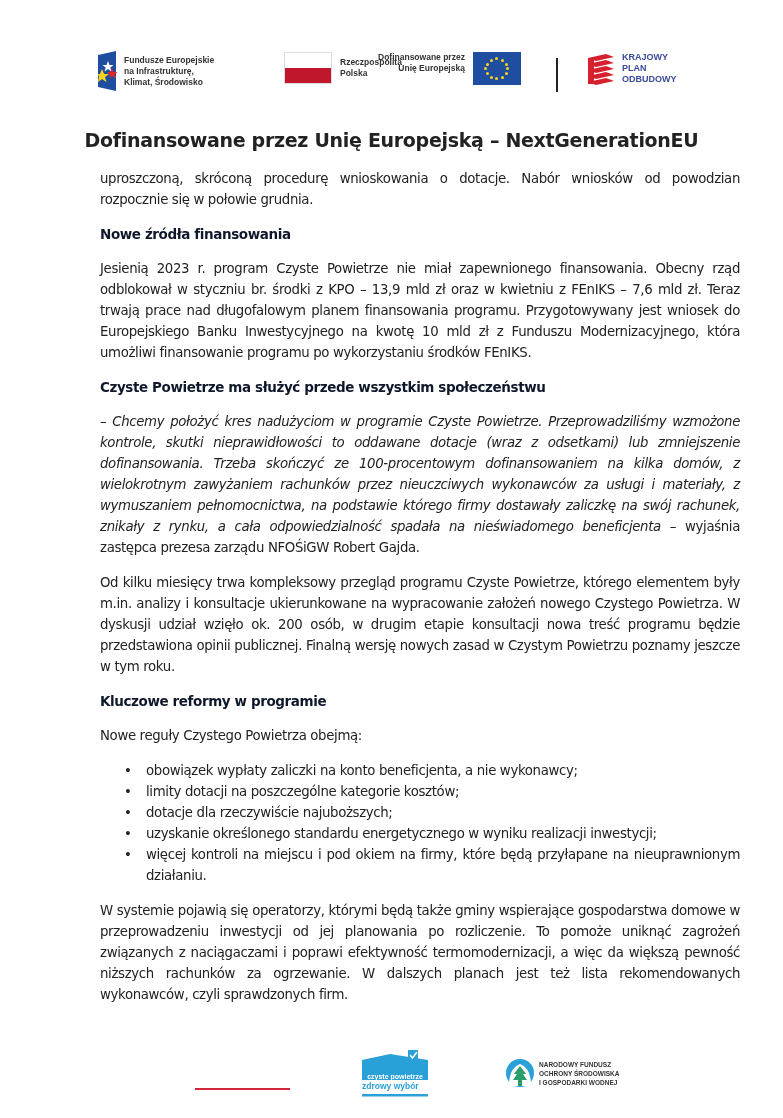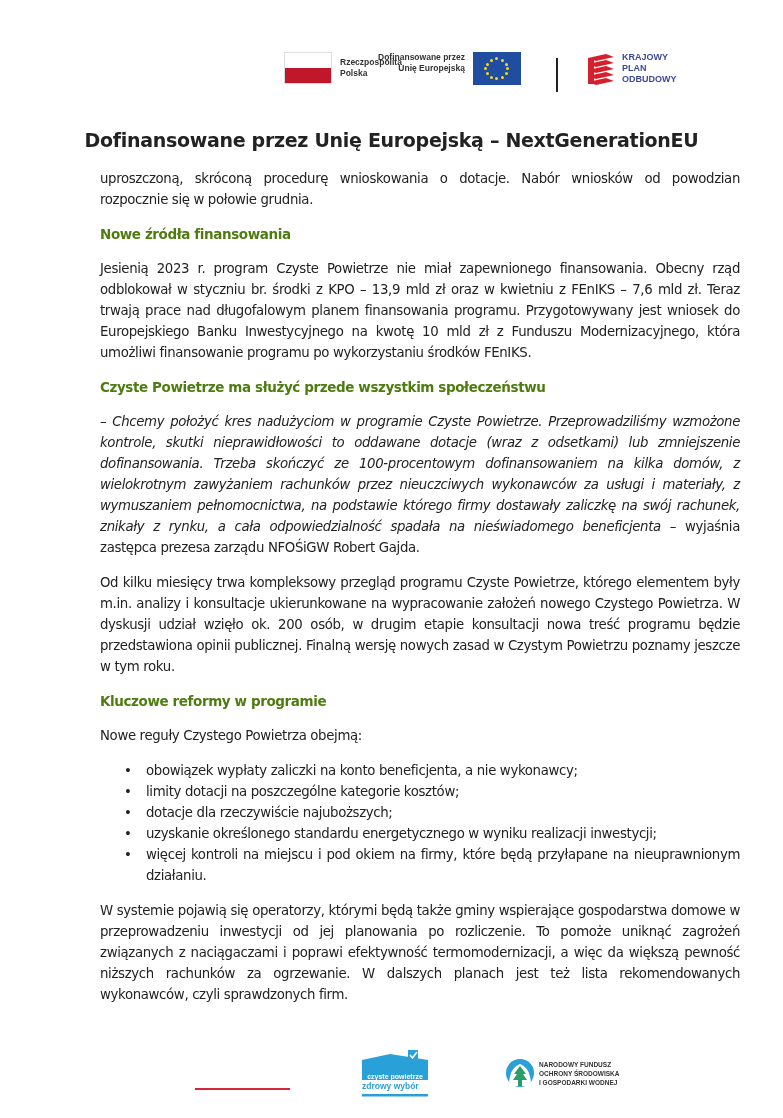--- a/index.html
+++ b/index.html
@@ -21,21 +21,21 @@
     .eu-star { position: absolute; width: 3px; height: 3px; background: #ffd617; border-radius: 50%; }
     .vline { position: absolute; left: 460px; top: 10px; width: 2px; height: 34px; background: #222; }
     .logo-kpo { position: absolute; left: 490px; top: 4px; display: flex; align-items: flex-start; }
     .kpo-text { font-size: 9px; line-height: 11px; font-weight: bold; color: #3a4a9b; font-family: "Liberation Sans", sans-serif; }
 
     .eu-subtitle { position: absolute; top: 129px; left: 0; width: 783px; text-align: center; font-size: 19px; font-weight: bold; color: #222; font-family: "DejaVu Sans", sans-serif; letter-spacing: -0.3px; }
 
     
     .content { position: absolute; top: 168px; left: 100px; width: 640px; font-size: 13.3px; line-height: 21px; font-family: "DejaVu Sans", sans-serif; letter-spacing: -0.35px; }
     .content p { text-align: justify; margin-bottom: 14px; }
-    .content h2 { font-size: 13.5px; font-weight: bold; margin-bottom: 14px; line-height: 20px; letter-spacing: -0.4px; color: #4d7c0f; }
+    .content h2 { font-size: 13.5px; font-weight: bold; margin-bottom: 14px; line-height: 20px; letter-spacing: -0.4px; color: #0f172a; }
     .quote { font-style: italic; }
     .content ul { list-style: none; margin-left: 24px; margin-bottom: 14px; }
     .content li { position: relative; padding-left: 22px; text-align: justify; }
     .content li .bullet { position: absolute; left: 0; top: 0; }
 
     
     .footer-logos { position: absolute; top: 1050px; left: 160px; width: 470px; height: 50px; }
     .logo-mkis { position: absolute; left: 0; top: 2px; display: flex; align-items: center; }
     .eagle { width: 30px; height: 36px; margin-right: 4px; }
     .mkis-text { font-size: 9.5px; line-height: 12px; color: #222; font-family: "Liberation Sans", sans-serif; }
@@ -43,20 +43,33 @@
     .logo-cp { position: absolute; left: 202px; top: 0; width: 66px; height: 48px; }
     .cp-text { position: absolute; left: 0; top: 22px; width: 66px; text-align: center; font-size: 7px; line-height: 9px; font-weight: bold; color: #ffffff; font-family: "Liberation Sans", sans-serif; }
     .cp-text2 { position: absolute; left: 0; top: 31px; width: 66px; text-align: left; font-size: 8.5px; line-height: 10px; font-weight: bold; color: #2aa0d8; font-family: "Liberation Sans", sans-serif; }
     .logo-nf { position: absolute; left: 345px; top: 8px; display: flex; align-items: center; }
     .nf-text { font-size: 6.5px; line-height: 9px; color: #333; font-family: "Liberation Sans", sans-serif; font-weight: bold; margin-left: 4px; }
   </style>
 </head>
 <body>
 
 <div class="header-logos">
+  <div class="logo-fe">
+    <svg class="fe-mark" viewBox="0 0 22 40" width="22" height="40">
+      <path d="M2 4 L20 0 L20 40 L2 36 Z" fill="#1f4ea1"></path>
+      <polygon points="12,10 13.5,14 17.5,14 14.3,16.5 15.5,20.5 12,18 8.5,20.5 9.7,16.5 6.5,14 10.5,14" fill="#ffffff"></polygon>
+      <polygon points="6,18 8,23 13,23 9,26 10.5,31 6,28 2,31 3,26 2,23 4,23" fill="#ffd617"></polygon>
+      <polygon points="16,17 17.5,21 21.5,21 18.5,23.5 19.5,27.5 16,25 13,27.5 14,23.5 11,21 14.5,21" fill="#e52421"></polygon>
+    </svg>
+    <div class="logo-text">
+      <div>Fundusze Europejskie</div>
+      <div>na Infrastrukturę,</div>
+      <div>Klimat, Środowisko</div>
+    </div>
+  </div>
 
   <div class="logo-rp">
     <div class="pl-flag">
       <div class="w"></div>
         <div class="r"></div>
     </div>
     <div class="logo-text">
       <div>Rzeczpospolita</div>
       <div>Polska</div>
     </div>

